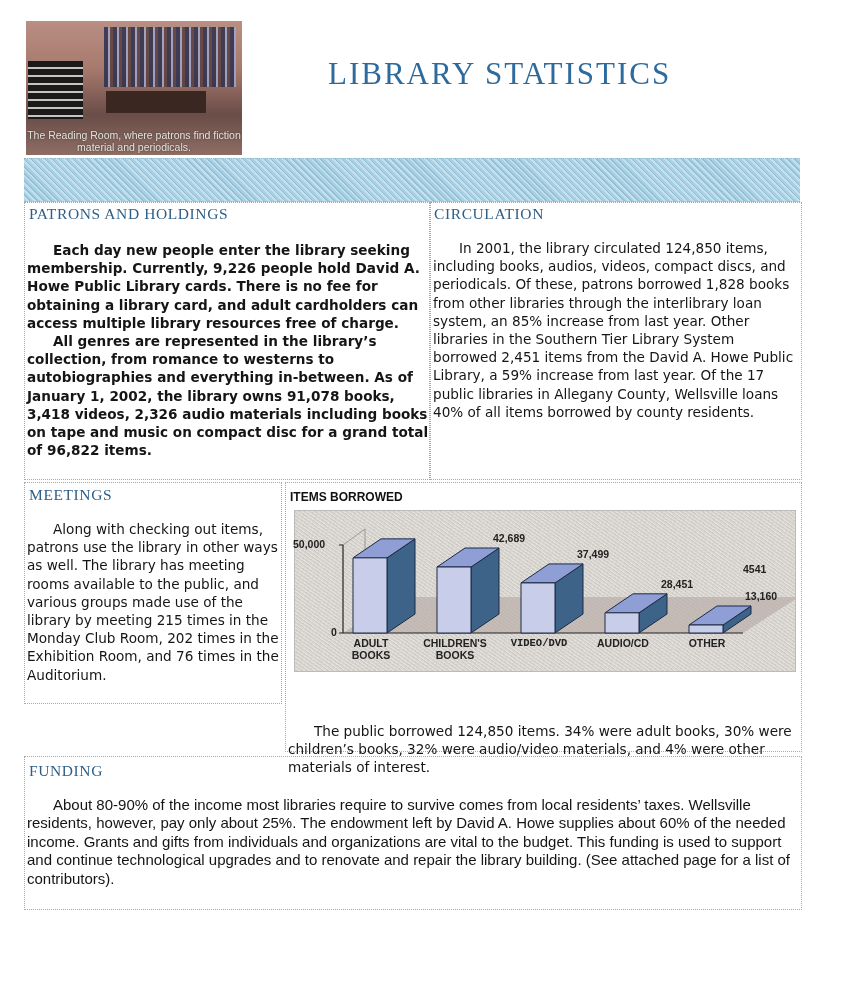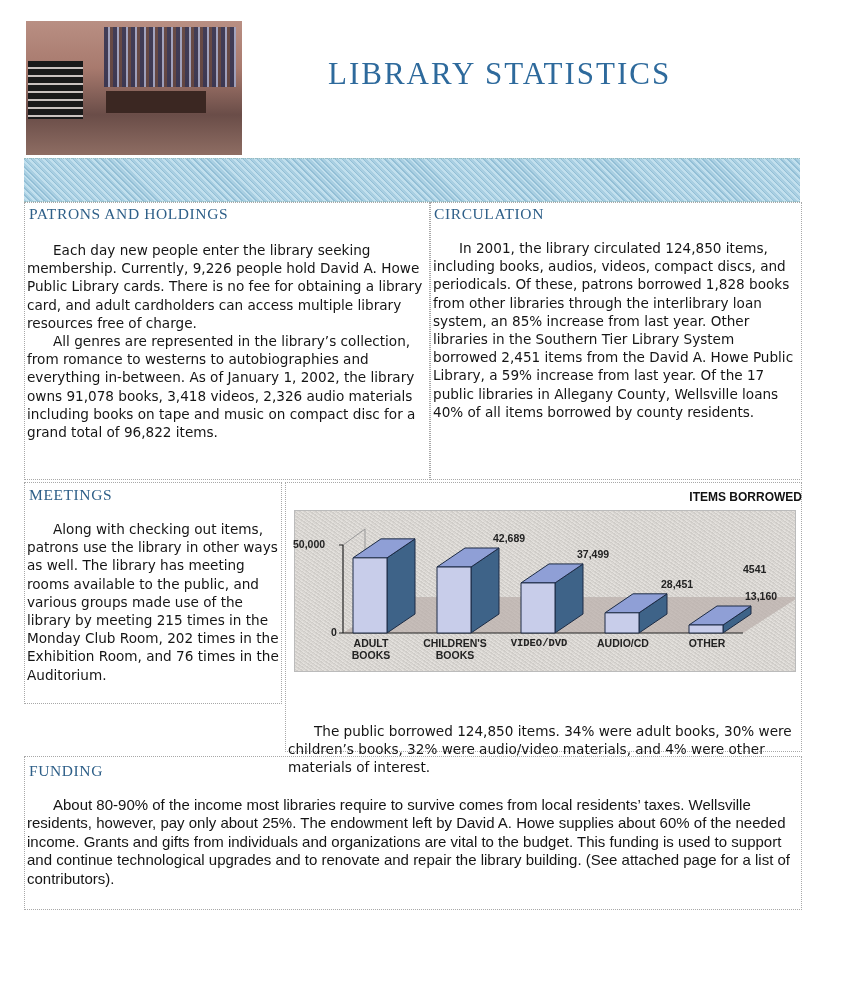--- a/index.html
+++ b/index.html
@@ -13,41 +13,42 @@
     font-family:"Liberation Sans", sans-serif; font-size:10.5px; line-height:12px; text-shadow:0 0 2px #333; opacity:.9; }
   .title { position:absolute; left:328px; top:56px; font-family:"Liberation Serif", serif; font-size:31px; letter-spacing:2px; color:#2e6a9c; }
   .band { position:absolute; left:24px; top:158px; width:776px; height:42px;
     background: repeating-linear-gradient(45deg,#a9cfe2 0 2px,#c2e0ee 2px 4px,#93bfd6 4px 5px); border-top:1px dotted #9bb; border-bottom:1px dotted #9bb; }
   .box { position:absolute; border:1px dotted #a8a8a8; box-sizing:border-box; }
   .sec-h { position:absolute; font-family:"Liberation Serif", serif; font-size:15.5px; letter-spacing:.6px; color:#2e5f88; }
   .para { position:absolute; font-family:"DejaVu Sans", sans-serif; font-size:13.6px; line-height:18.2px; color:#151515; }
   .para p { margin:0; text-indent:26px; }
   .fund { font-family:"Liberation Sans", sans-serif; font-size:15px; line-height:18.4px; }
   .chart { position:absolute; left:290px; top:488px; width:512px; height:180px; }
-  .chart-title { position:absolute; left:0; width:100%; top:2px; text-align:right; font-family:"Liberation Sans", sans-serif; font-weight:bold; font-size:12px; }
+  .chart-title { position:absolute; left:0; width:100%; top:2px; text-align:left; font-family:"Liberation Sans", sans-serif; font-weight:bold; font-size:12px; }
   .plot { position:absolute; left:4px; top:22px; width:500px; height:160px; border:1px solid #bbb;
     background: repeating-linear-gradient(35deg,#d9d6d2 0 1px,#cfccc8 1px 2px,#e3e0dc 2px 3px); }
   .lbl { position:absolute; font-family:"Liberation Sans", sans-serif; font-weight:bold; font-size:10.5px; color:#222; text-align:center; line-height:12px; }
 </style>
 </head>
 <body>
 
 <div class="photo">
   <div class="shelf" style="left:78px;top:6px;width:132px;height:60px;"></div>
   <div class="cab" style="left:2px;top:40px;width:55px;height:58px;"></div>
   <div class="table" style="left:80px;top:70px;width:100px;height:22px;"></div>
+  <div class="caption">The Reading Room, where patrons find fiction material and periodicals.</div>
 </div>
 
 <div class="title">LIBRARY STATISTICS</div>
 
 <div class="band"></div>
 
 <div class="box" style="left:24px;top:202px;width:406px;height:278px;"></div>
 <div class="sec-h" style="left:29px;top:205px;">PATRONS AND HOLDINGS</div>
-<div class="para" style="left:27px;top:241px;width:402px;">
+<div class="para" style="left:27px;top:241px;width:402px;font-weight:bold;">
   <p>Each day new people enter the library seeking membership.  Currently, 9,226 people hold David A. Howe Public Library cards.  There is no fee for obtaining a library card, and adult cardholders can access multiple library resources free of charge.</p>
   <p>All genres are represented in the library’s collection, from romance to westerns to autobiographies and everything in-between.  As of January 1, 2002, the library owns 91,078 books, 3,418 videos, 2,326 audio materials including books on tape and music on compact disc for a grand total of 96,822 items.</p>
 </div>
 
 <div class="box" style="left:430px;top:202px;width:372px;height:278px;"></div>
 <div class="sec-h" style="left:434px;top:205px;">CIRCULATION</div>
 <div class="para" style="left:433px;top:239px;width:366px;">
   <p>In 2001, the library circulated 124,850 items, including books, audios, videos, compact discs, and periodicals.  Of these, patrons borrowed 1,828 books from other libraries through the interlibrary loan system, an 85% increase from last year.  Other libraries in the Southern Tier Library System borrowed 2,451 items from the David A. Howe Public Library, a 59% increase from last year.  Of the 17 public libraries in Allegany County, Wellsville loans 40% of all items borrowed by county residents.</p>
 </div>
 

